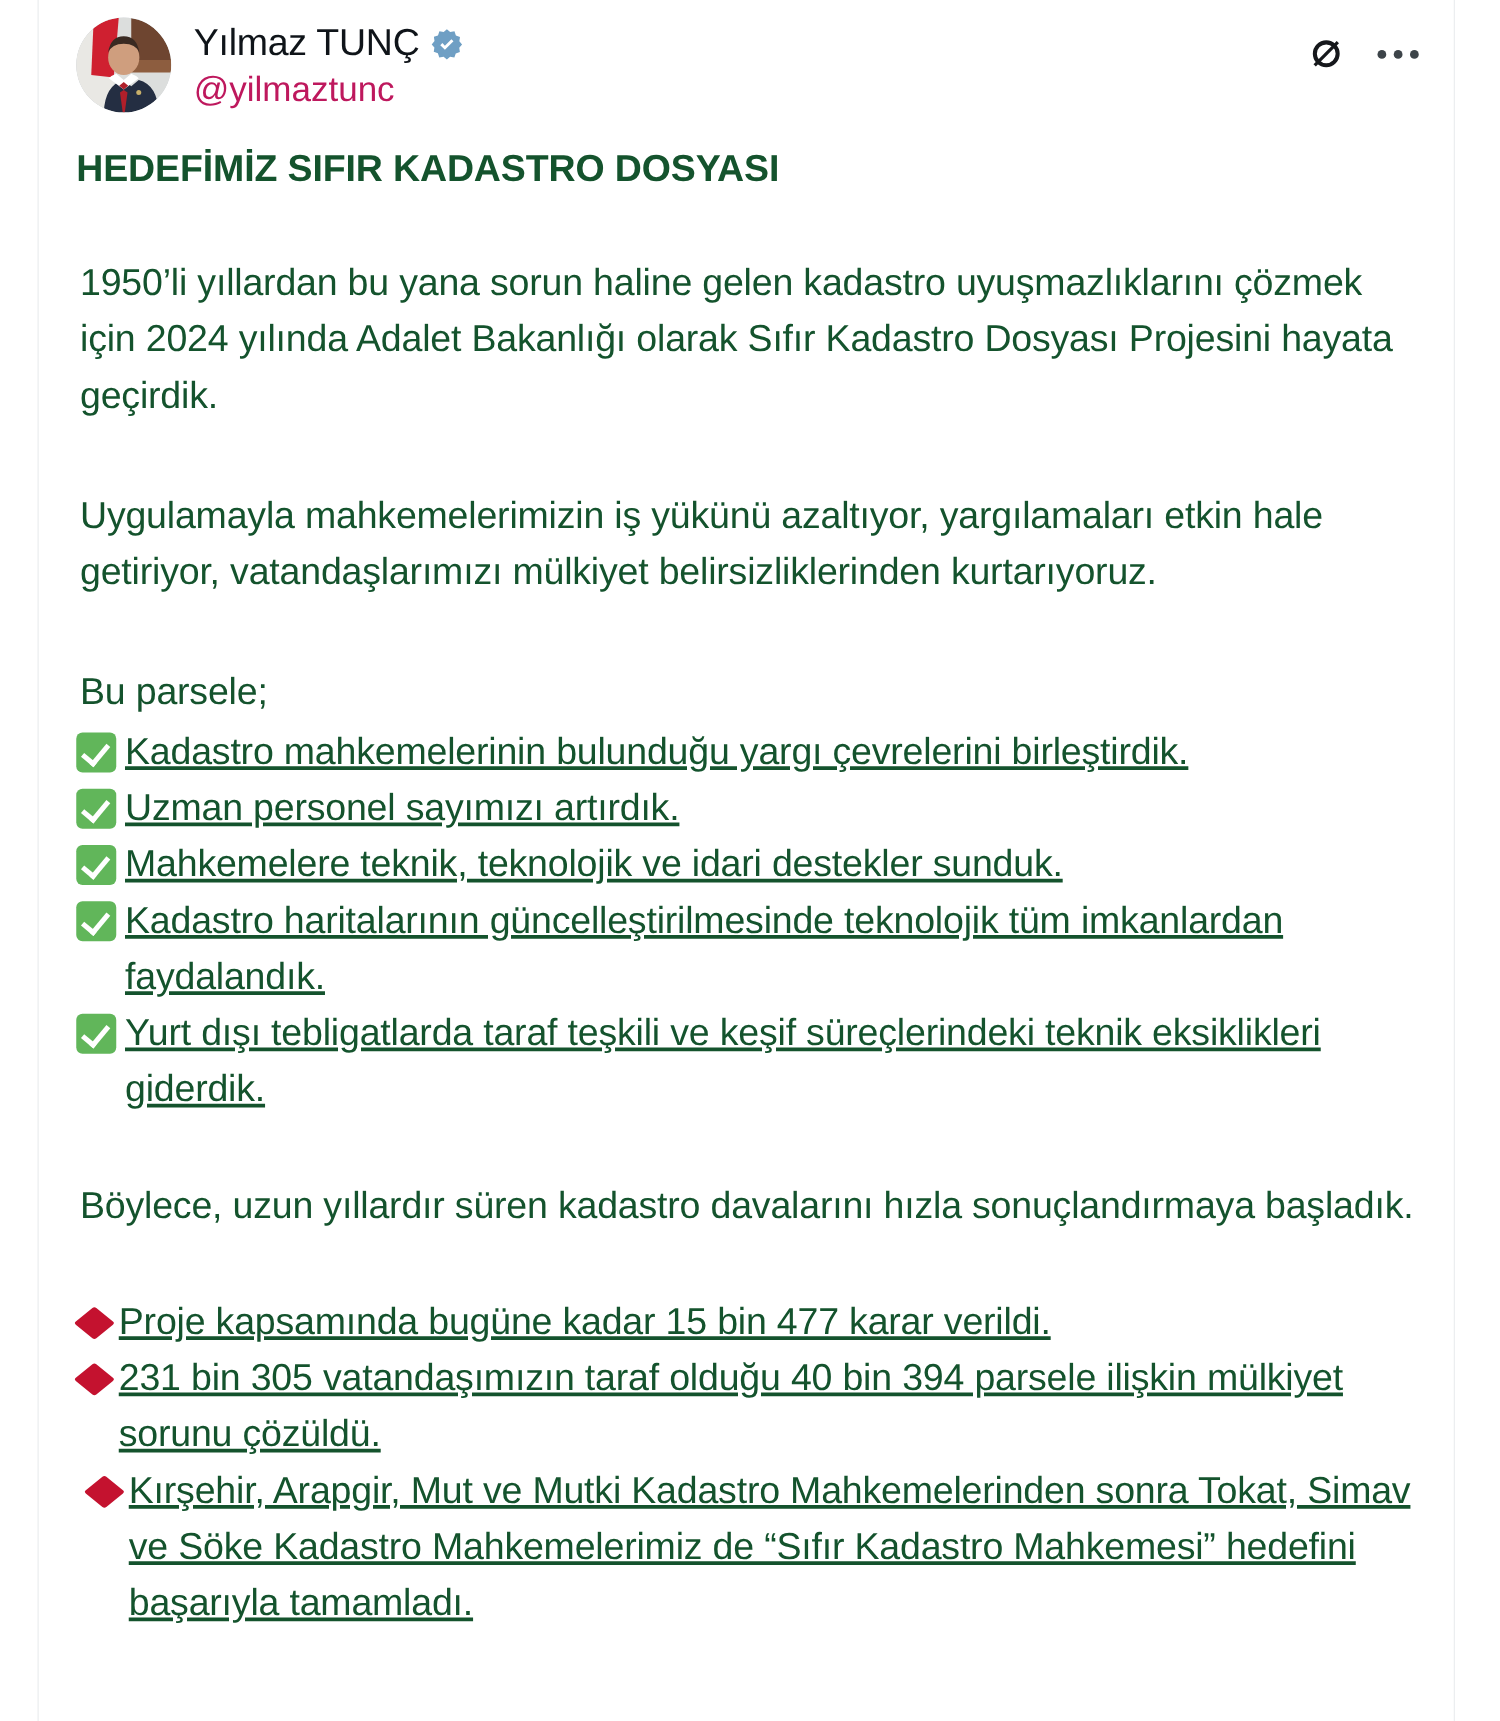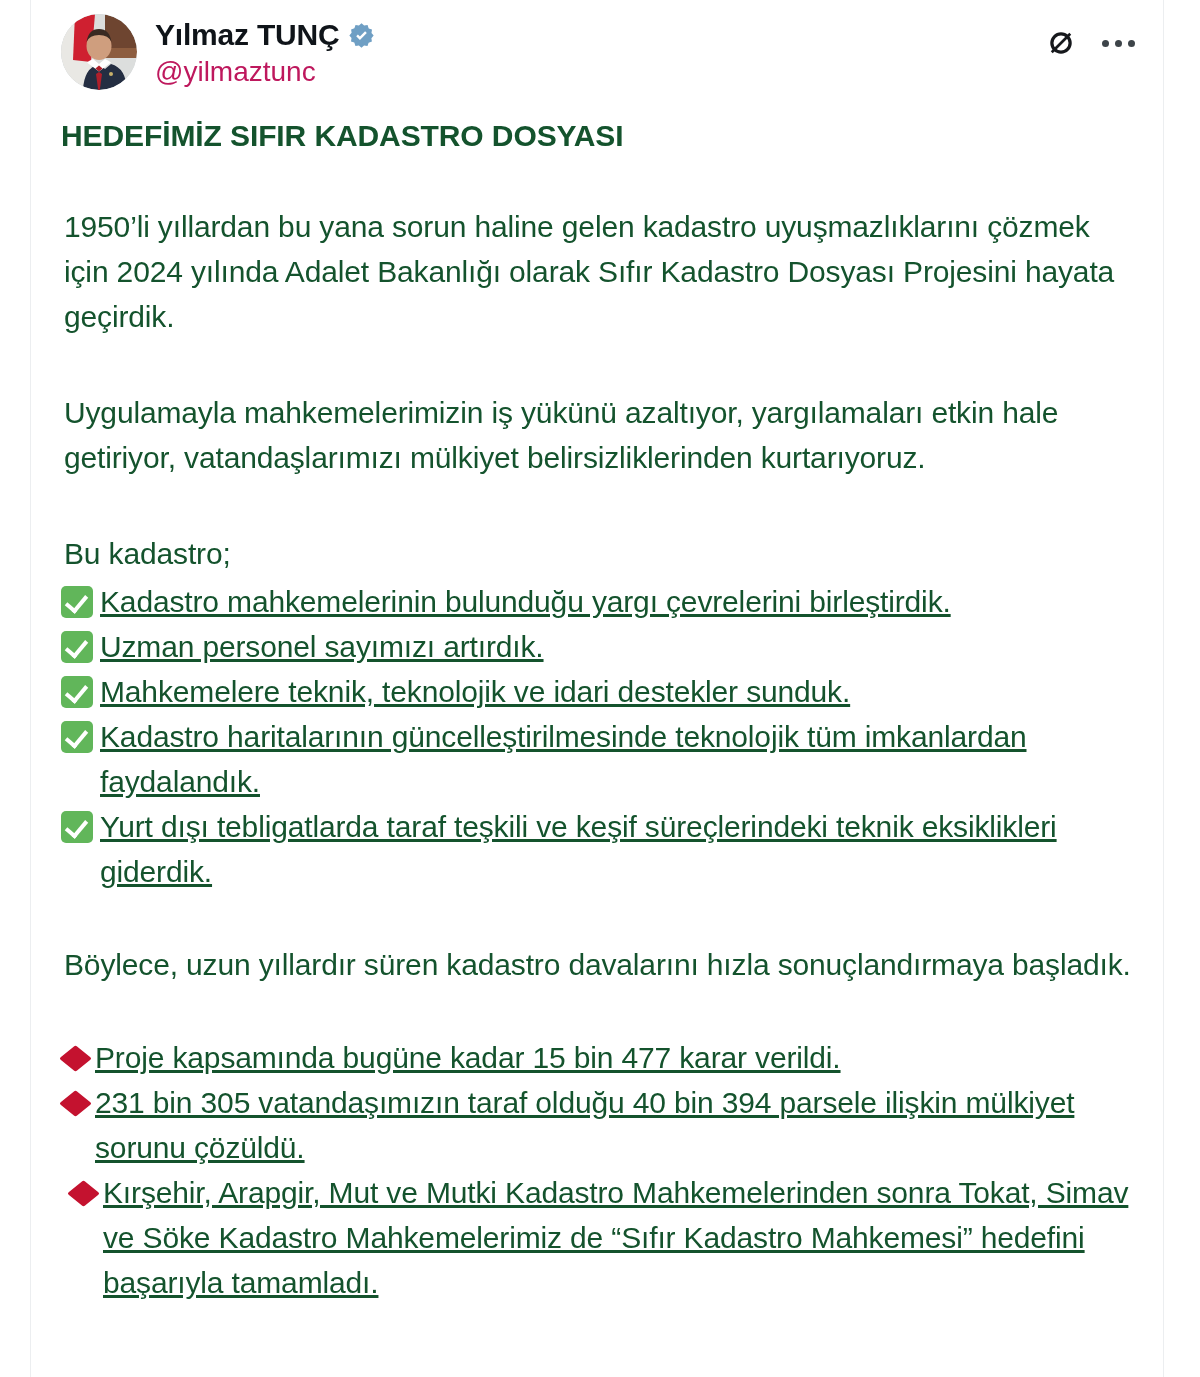--- a/index.html
+++ b/index.html
@@ -61,21 +61,21 @@
     justify-content: center;
     padding-top: 4px;
   }
   .name-row {
     display: flex;
     align-items: center;
     gap: 8px;
   }
   .display-name {
     font-size: 30px;
-    font-weight: 700;
+    font-weight: 400;
     line-height: 34px;
     letter-spacing: -0.2px;
     color: #0f1419;
     white-space: nowrap;
   }
   .verified-badge {
     width: 27px;
     height: 27px;
     flex: 0 0 27px;
     display: block;
@@ -263,21 +263,21 @@
     <div class="spacer"></div>
 
     <p class="para">1950’li yıllardan bu yana sorun haline gelen kadastro uyuşmazlıklarını çözmek için 2024 yılında Adalet Bakanlığı olarak Sıfır Kadastro Dosyası Projesini hayata geçirdik.</p>
 
     <div class="spacer"></div>
 
     <p class="para">Uygulamayla mahkemelerimizin iş yükünü azaltıyor, yargılamaları etkin hale getiriyor, vatandaşlarımızı mülkiyet belirsizliklerinden kurtarıyoruz.</p>
 
     <div class="spacer"></div>
 
-    <p class="para">Bu kadastro;</p>
+    <p class="para">Bu parsele;</p>
 
     <div class="bullet-line">
       <span class="emoji-check"></span>
       <span class="bullet-text">Kadastro mahkemelerinin bulunduğu yargı çevrelerini birleştirdik.</span>
     </div>
     <div class="bullet-line">
       <span class="emoji-check"></span>
       <span class="bullet-text">Uzman personel sayımızı artırdık.</span>
     </div>
     <div class="bullet-line">

